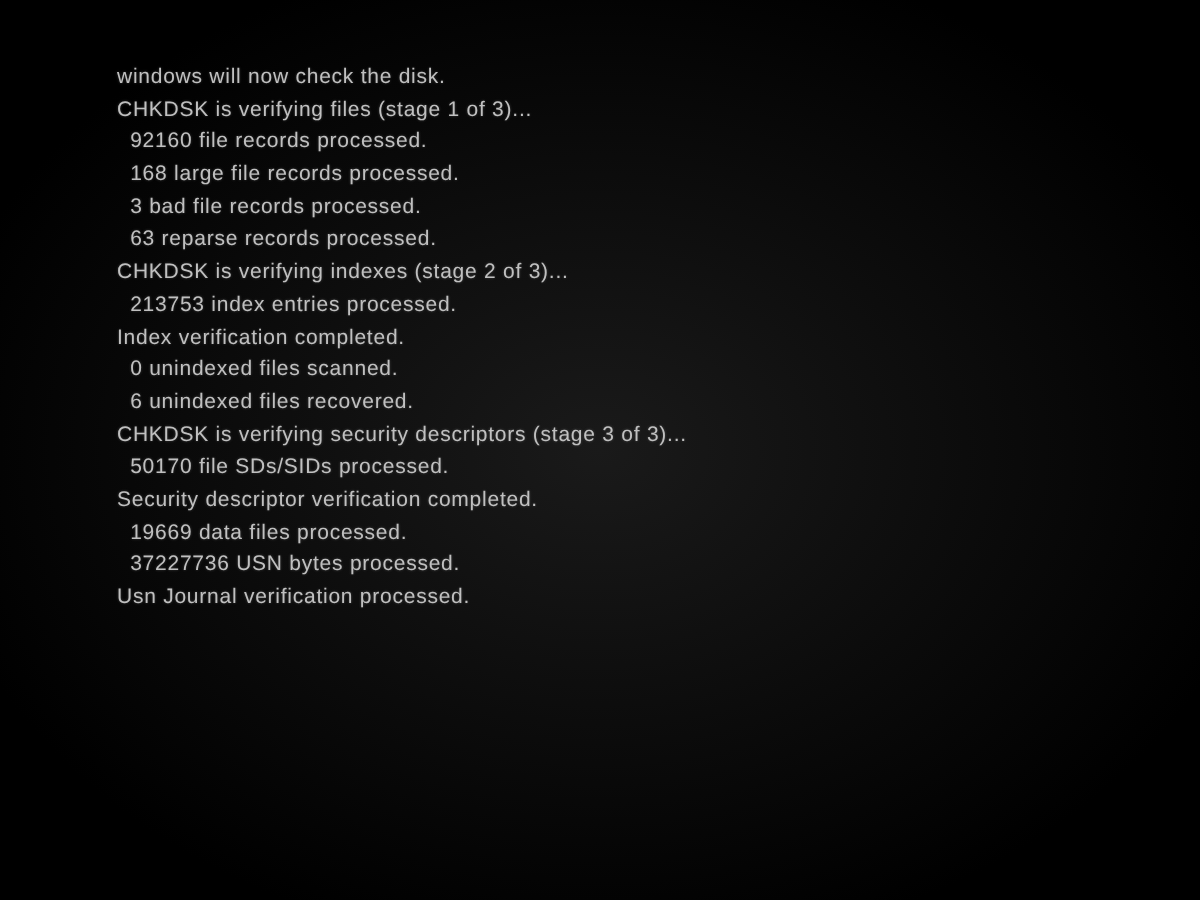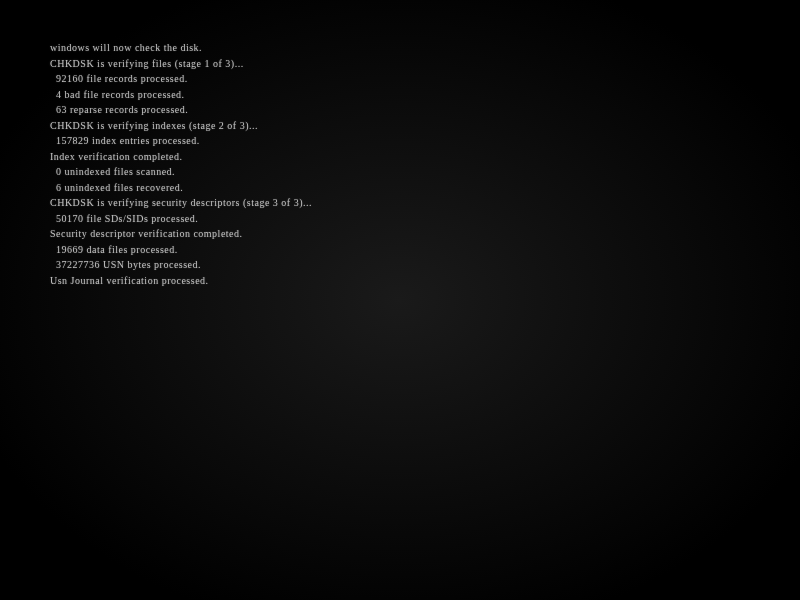--- a/index.html
+++ b/index.html
@@ -22,46 +22,48 @@
       width: 800px;
       height: 600px;
       background: radial-gradient(ellipse at center, #1a1a1a 0%, #000000 80%);
       display: flex;
       align-items: flex-start;
       justify-content: flex-start;
       padding: 40px 50px;
     }
 
     .terminal {
-      font-family: Liberation Serif, serif;
-      font-size: 10px;
+      font-family: Liberation Sans, sans-serif;
+      font-size: 14px;
       color: #c0c0c0;
       line-height: 1.55;
       letter-spacing: 0.5px;
       text-shadow: 0 0 2px rgba(200, 200, 200, 0.3);
+      margin-left: 28px;
     }
 
     .terminal .line {
       display: block;
       white-space: pre;
     }
   </style>
 </head>
 <body>
 
 <div class="screen">
   <div class="terminal">
   <span class="line">windows will now check the disk.</span>
       <span class="line"></span>
       <span class="line">CHKDSK is verifying files (stage 1 of 3)...</span>
       <span class="line">  92160 file records processed.</span>
-      <span class="line">  4 bad file records processed.</span>
+      <span class="line">  168 large file records processed.</span>
+      <span class="line">  3 bad file records processed.</span>
       <span class="line">  63 reparse records processed.</span>
       <span class="line">CHKDSK is verifying indexes (stage 2 of 3)...</span>
-      <span class="line">  157829 index entries processed.</span>
+      <span class="line">  213753 index entries processed.</span>
       <span class="line">Index verification completed.</span>
       <span class="line">  0 unindexed files scanned.</span>
       <span class="line">  6 unindexed files recovered.</span>
       <span class="line">CHKDSK is verifying security descriptors (stage 3 of 3)...</span>
       <span class="line">  50170 file SDs/SIDs processed.</span>
       <span class="line">Security descriptor verification completed.</span>
       <span class="line">  19669 data files processed.</span>
       <span class="line">  37227736 USN bytes processed.</span>
       <span class="line"></span>
       <span class="line">Usn Journal verification processed.</span>

